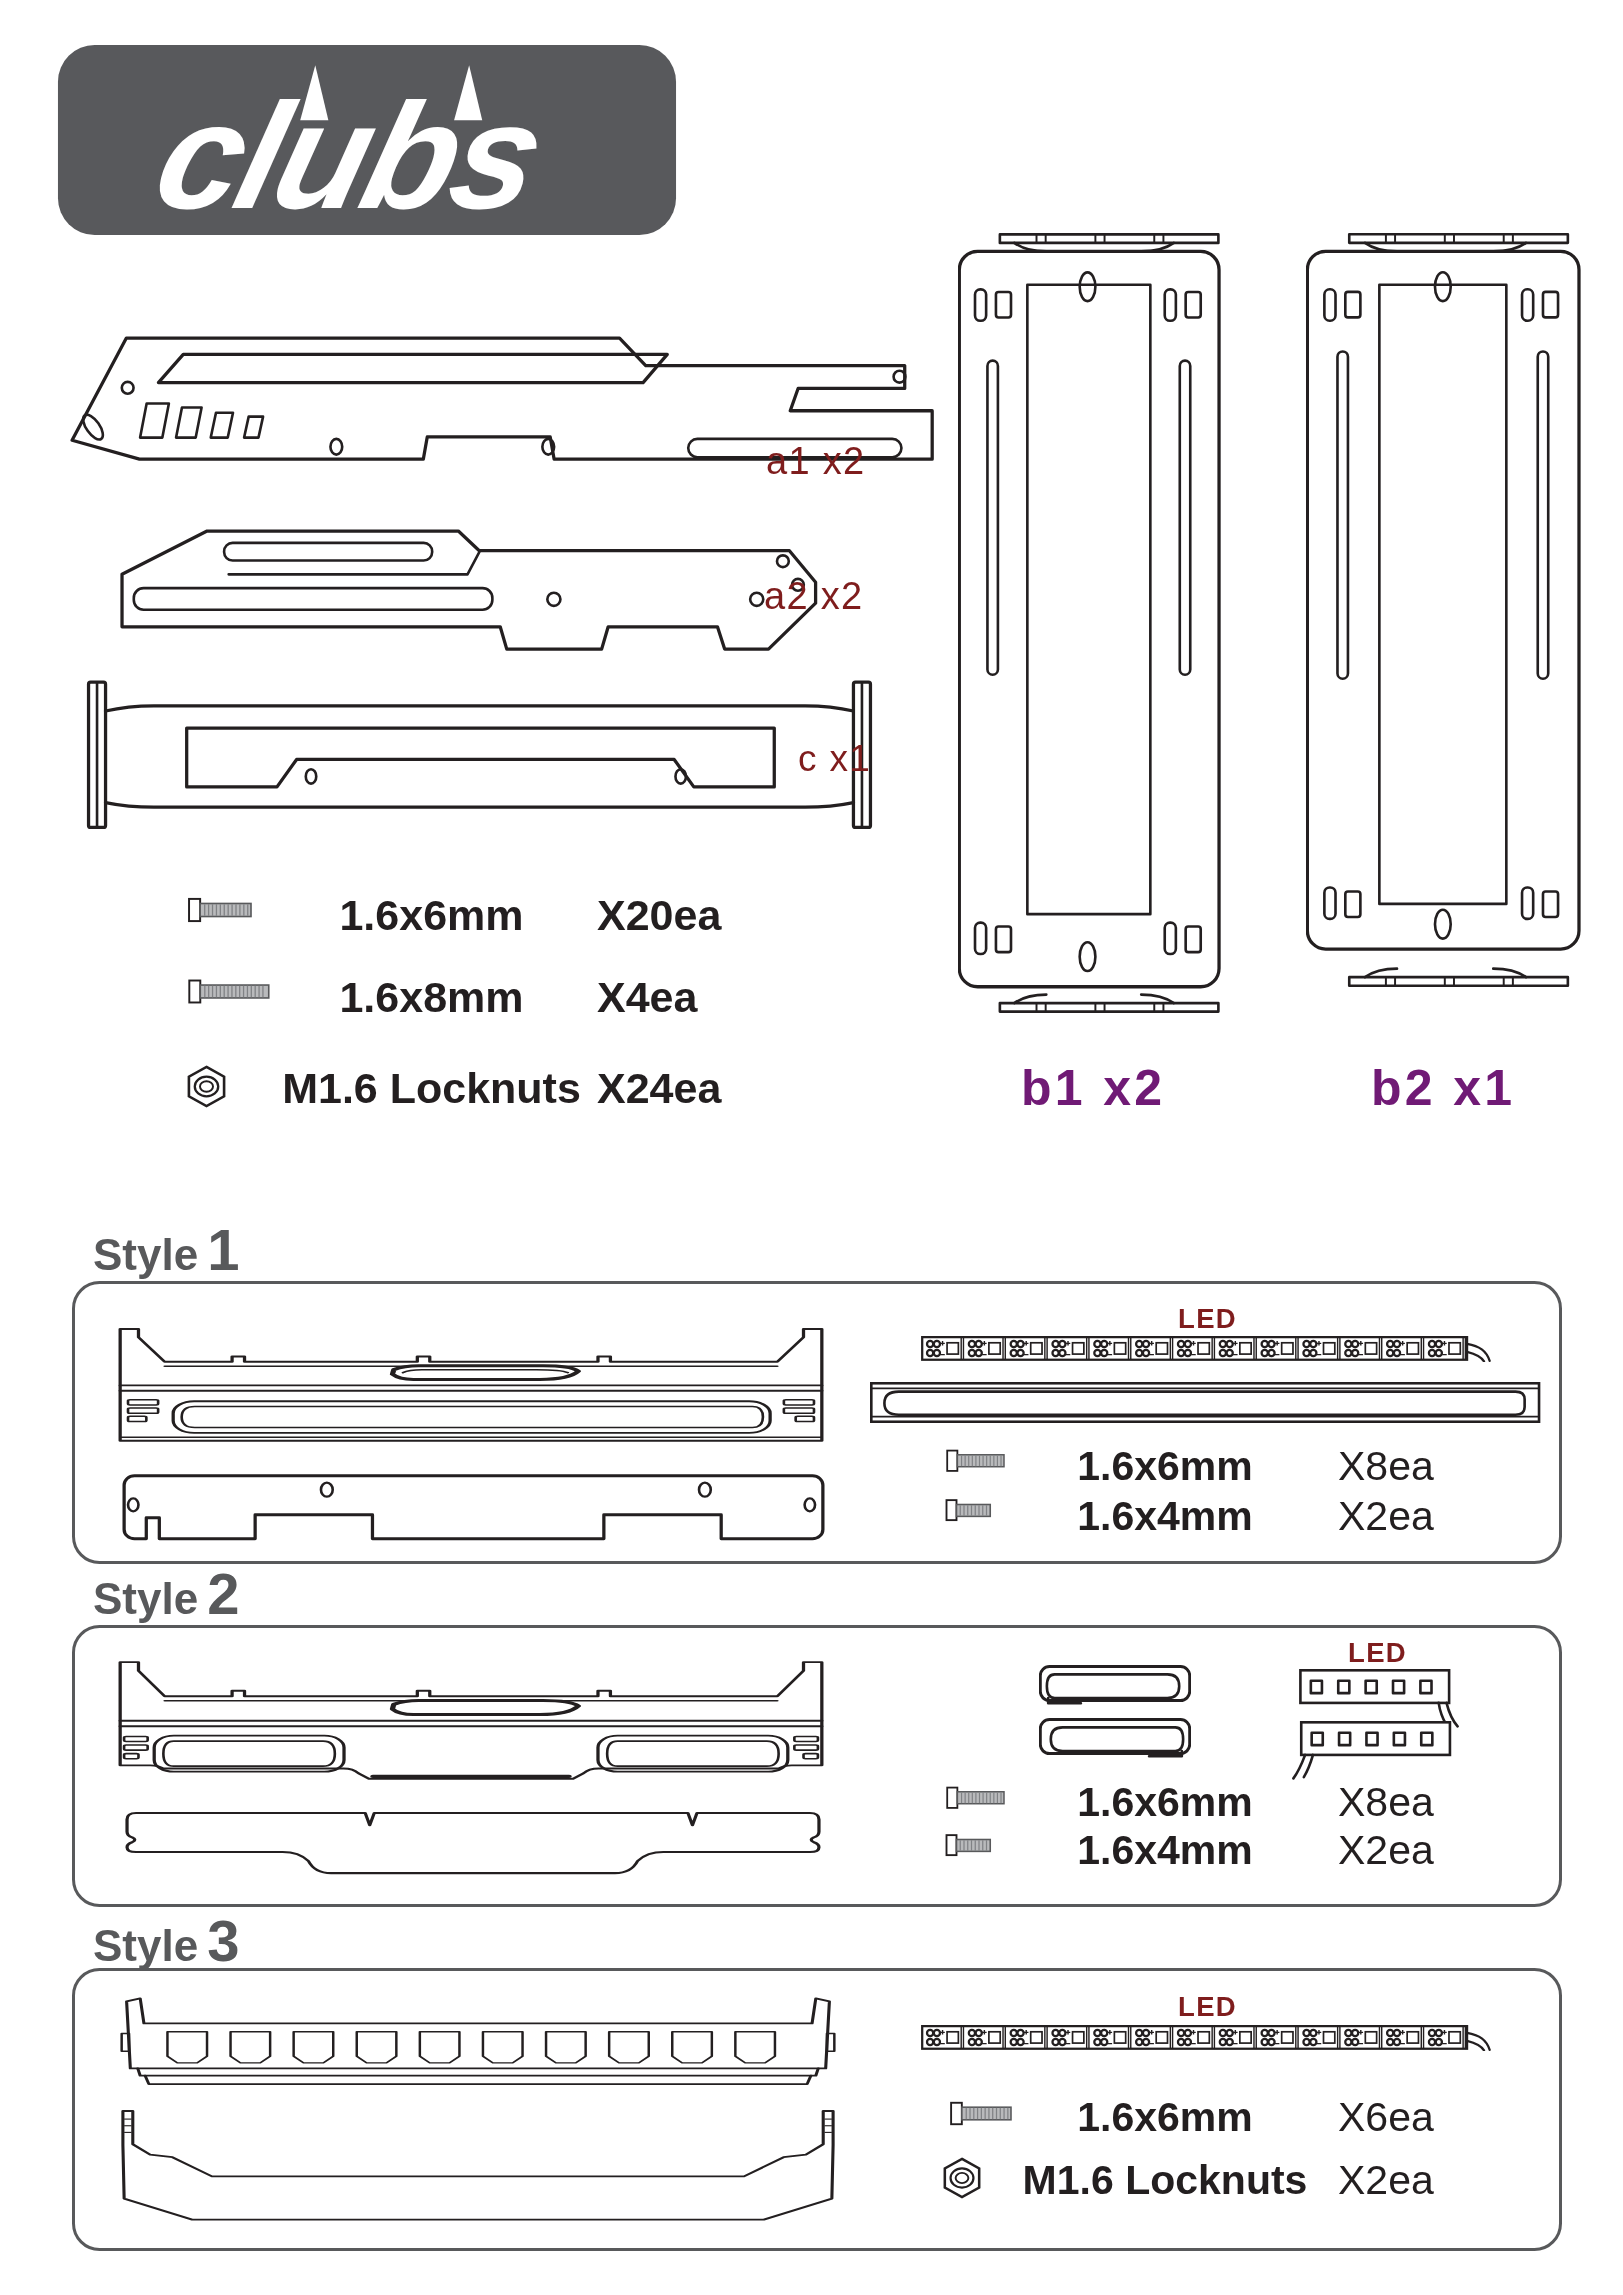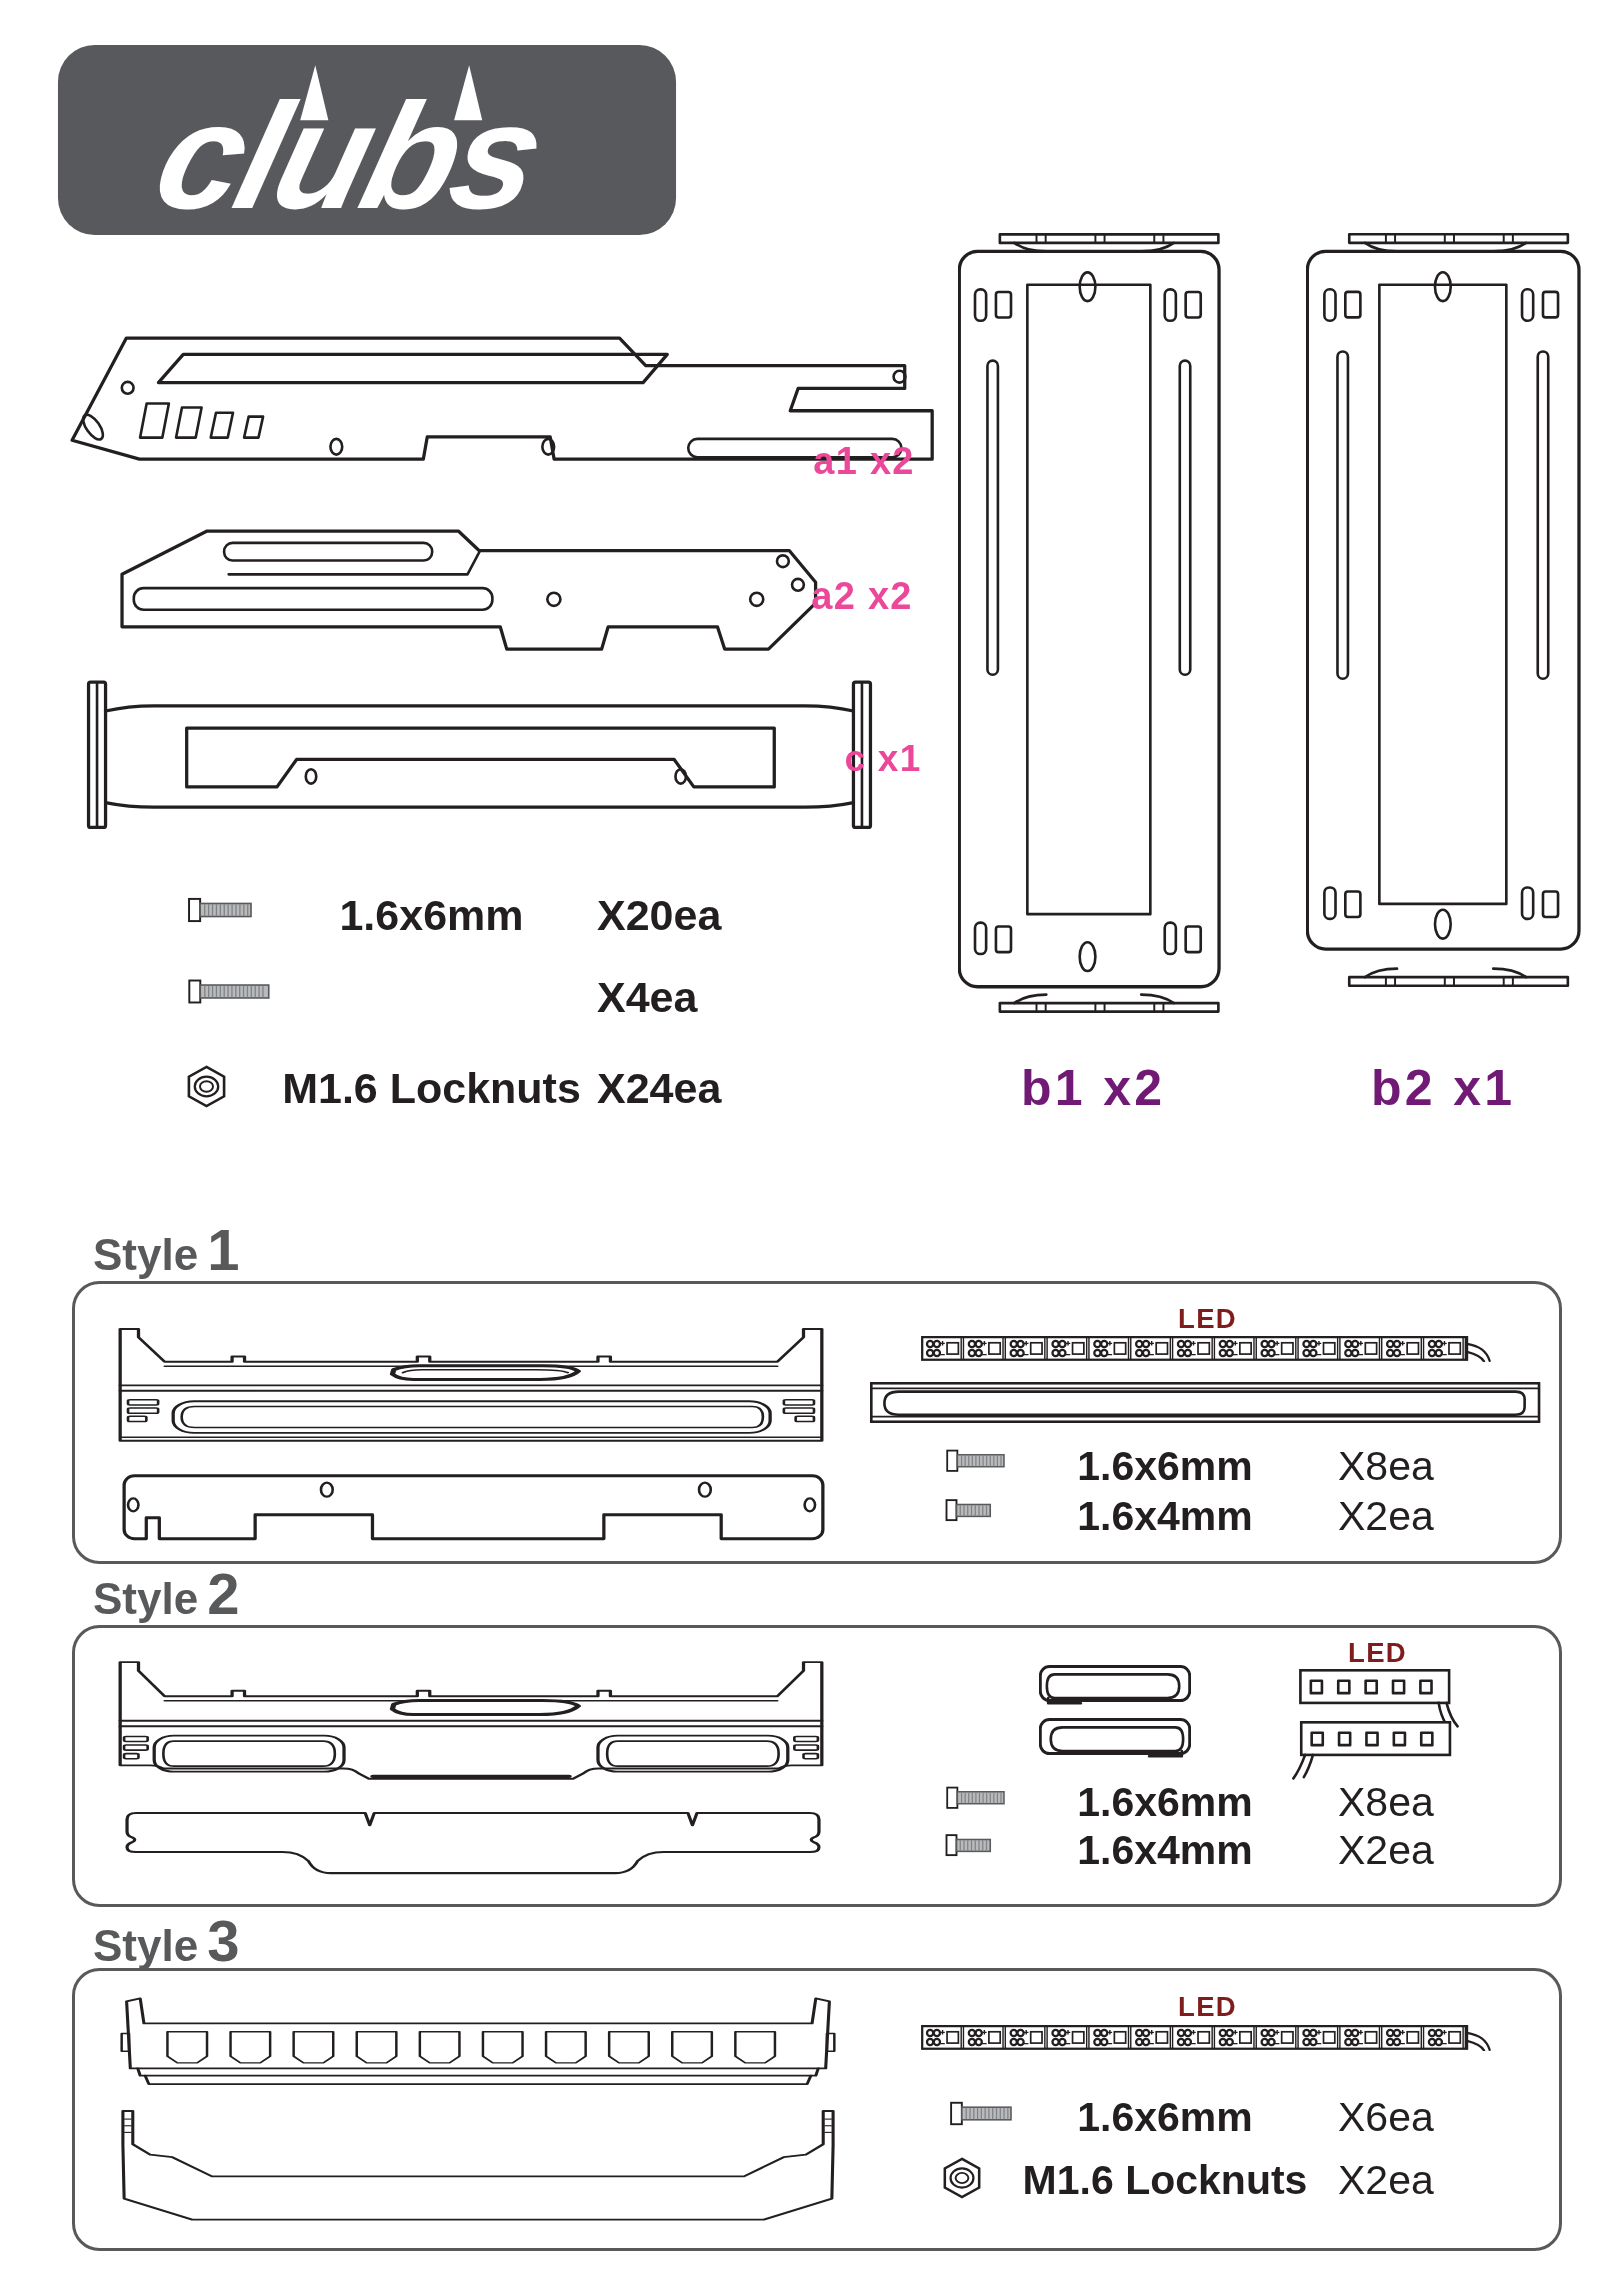--- a/index.html
+++ b/index.html
@@ -1,19 +1,19 @@
 <!DOCTYPE html>
 <html style="font-size:10.5px"><head>
 <meta charset="utf-8">
 <style>
   html,body{margin:0;padding:0;background:#ffffff;}
   .page{position:relative;width:1623px;height:2295px;background:#fff;overflow:hidden;
         font-family:"Liberation Sans", sans-serif;color:#231f20;}
   .abs{position:absolute;}
-  .plabel{position:absolute;font-weight:bold;color:#ec4899;text-align:center;
+  .plabel{position:absolute;font-weight:normal;color:#7f1d1d;
           font-size:38px;letter-spacing:1.3px;white-space:nowrap;}
   .blabel{position:absolute;font-weight:bold;color:#701a75;text-align:left;
           font-size:50px;letter-spacing:3.3px;white-space:nowrap;}
   .hw-size{position:absolute;font-weight:bold;font-size:43px;text-align:center;white-space:nowrap;}
   .hw-qty{position:absolute;font-weight:bold;font-size:43px;white-space:nowrap;}
   .st-size{position:absolute;font-weight:bold;font-size:41px;text-align:center;white-space:nowrap;}
   .st-qty{position:absolute;font-weight:normal;font-size:41px;white-space:nowrap;}
   .style-header{position:absolute;color:#58595b;font-weight:bold;white-space:nowrap;}
   .style-header .sname{font-size:44px;margin-left:20px;}
   .style-header .snum{font-size:58px;margin-left:9.2px;}
@@ -115,20 +115,21 @@
         <line x1="75" y1="15" x2="75" y2="33"></line>
         <line x1="81" y1="15" x2="81" y2="33"></line>
         <line x1="87" y1="15" x2="87" y2="33"></line>
         <line x1="93" y1="15" x2="93" y2="33"></line>
         <line x1="99" y1="15" x2="99" y2="33"></line>
         <line x1="105" y1="15" x2="105" y2="33"></line>
         <line x1="111" y1="15" x2="111" y2="33"></line>
         <line x1="117" y1="15" x2="117" y2="33"></line>
       </g>
   </svg>
+  <div class="hw-size" style="left:196px;top:973px;width:471px">1.6x8mm</div>
   <div class="hw-qty" style="left:597px;top:973px">X4ea</div>
 
   <svg class="abs" style="left:185px;top:1065px" width="43" height="43" viewBox="0 0 66 66">
     <polygon points="33,3 60,18 60,48 33,63 6,48 6,18" fill="#fff" stroke="#231f20" stroke-width="4"></polygon>
     <ellipse cx="33" cy="33" rx="18" ry="15" fill="none" stroke="#231f20" stroke-width="3.5"></ellipse>
     <ellipse cx="33" cy="33" rx="10" ry="8" fill="none" stroke="#231f20" stroke-width="3"></ellipse>
   </svg>
   <div class="hw-size" style="left:196px;top:1064px;width:471px">M1.6 Locknuts</div>
   <div class="hw-qty" style="left:597px;top:1064px">X24ea</div>
 

